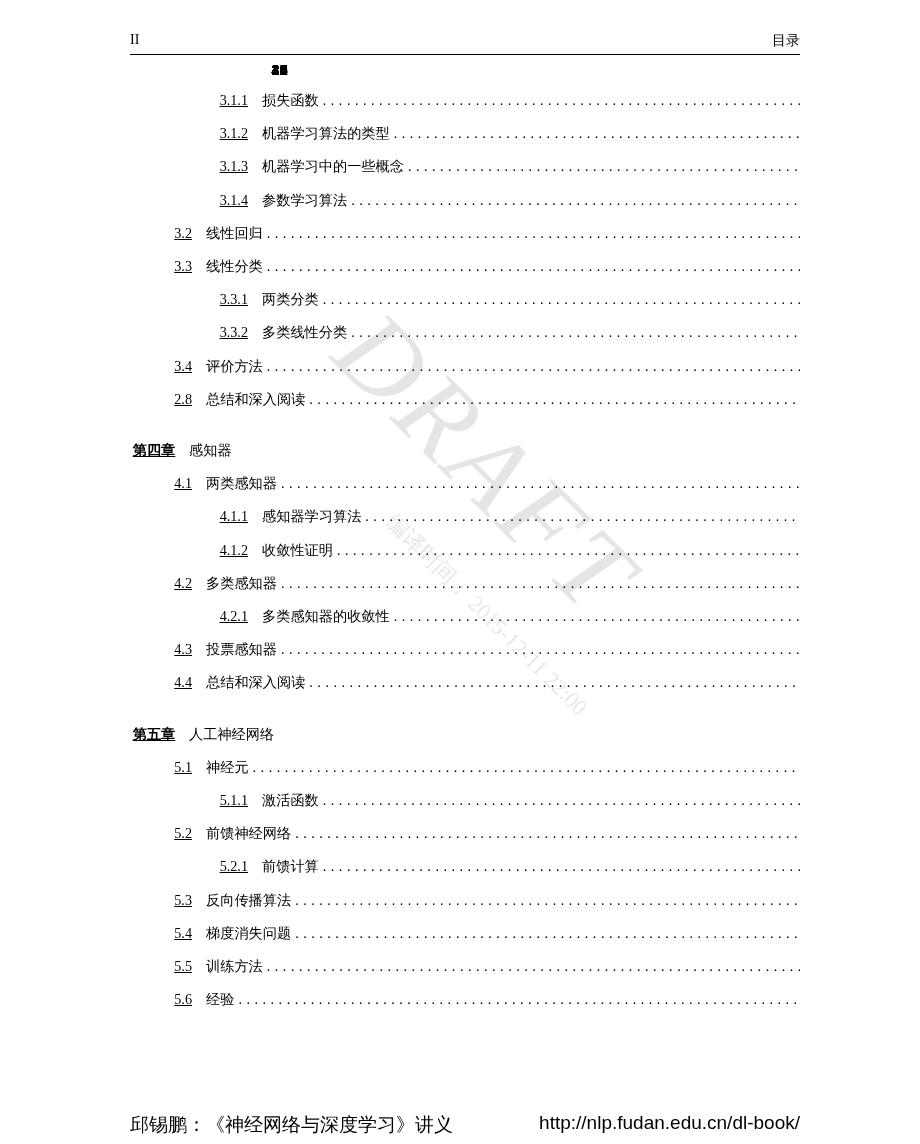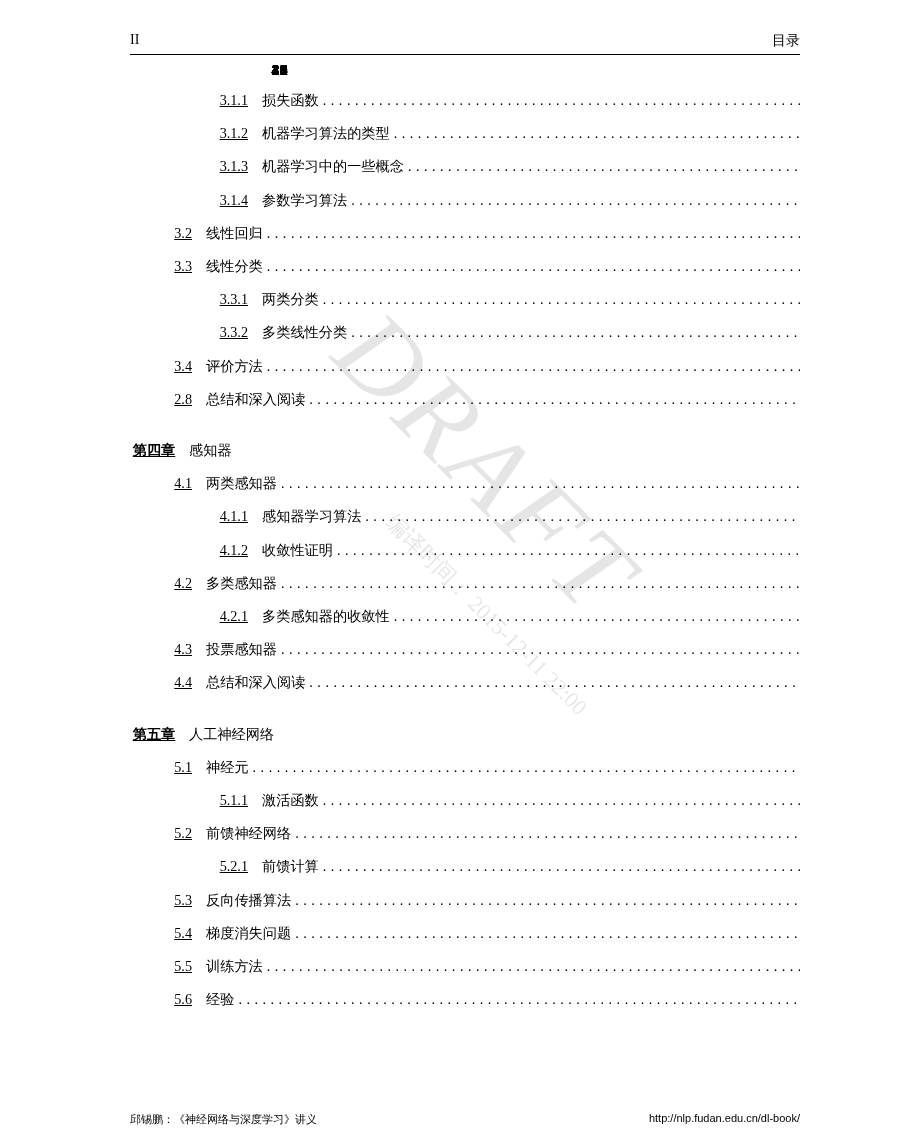--- a/index.html
+++ b/index.html
@@ -71,21 +71,21 @@
   }
   .toc-row .num-col { font-family: "Times New Roman", serif; text-decoration: underline; }
   .toc-row.lvl-chapter .num-col { font-family: inherit; }
   .chapter-gap { height: 18px; }
 
   .footer {
     position: absolute;
     left: 130px;
     width: 670px;
     top: 1112px;
-    font-size: 11px;
+    font-size: 19px;
     display: flex;
     justify-content: space-between;
   }
   .footer .url { font-family: Liberation Sans, sans-serif; }
 
   .watermark {
     position: absolute;
     left: 300px;
     top: 400px;
     transform: rotate(45deg);

